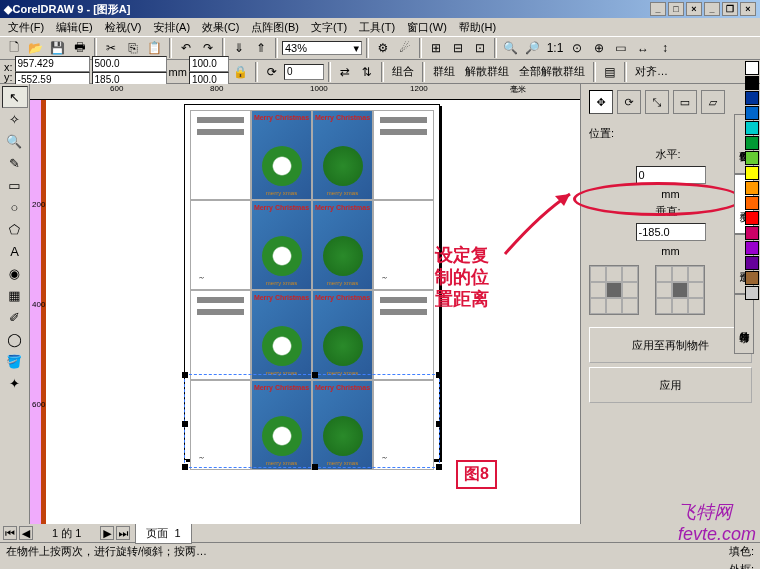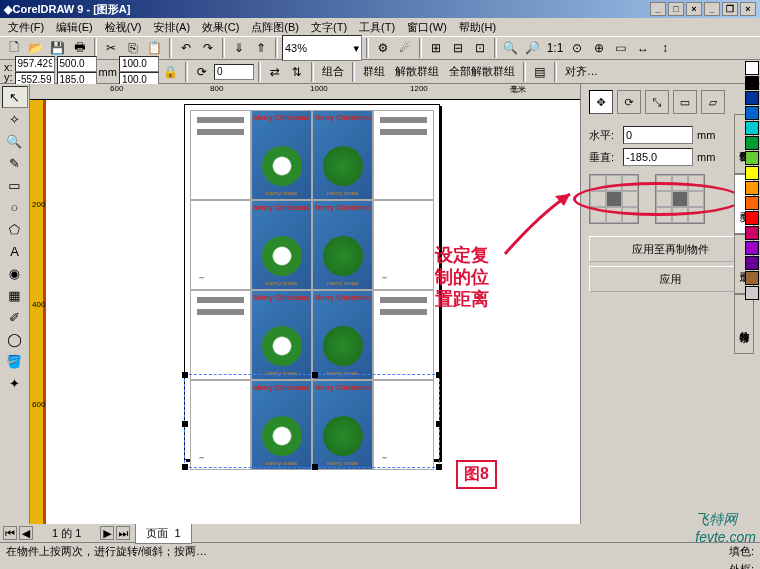--- a/index.html
+++ b/index.html
@@ -7,31 +7,31 @@
 .titlebar { height: 18px; background: linear-gradient(to right, #0a246a, #a6caf0); color: #fff; display: flex; align-items: center; padding: 0 4px; font-weight: bold; }
 .titlebar .spacer { flex: 1; }
 .titlebar .winbtn { width: 16px; height: 14px; background: #d4d0c8; border: 1px solid #808080; margin-left: 2px; color: #000; display: flex; align-items: center; justify-content: center; font-size: 9px; }
 .menubar { height: 18px; background: #d4d0c8; display: flex; align-items: center; padding: 0 2px; }
 .menubar span { padding: 20px 6px; }
 .toolbar { height: 24px; background: #d4d0c8; border-top: 1px solid #fff; border-bottom: 1px solid #808080; display: flex; align-items: center; padding: 0 4px; gap: 2px; }
 .tbtn { width: 20px; height: 20px; border: 1px solid #d4d0c8; display: flex; align-items: center; justify-content: center; font-size: 12px; }
 .sep { width: 3px; height: 20px; border-left: 1px solid #808080; border-right: 1px solid #fff; margin: 0 2px; }
 .propbar { height: 24px; background: #d4d0c8; border-bottom: 1px solid #808080; display: flex; align-items: center; padding: 0 4px; gap: 2px; }
 .coord { display: flex; flex-direction: column; font-size: 9px; line-height: 10px; }
-.numin { width: 40px; height: 16px; border: 1px inset #808080; background: #fff; font-size: 10px; padding: 0 2px; }
+.numin { width: 75px; height: 16px; border: 1px inset #808080; background: #fff; font-size: 10px; padding: 0 2px; }
 .numin.sm { width: 40px; }
-.zoom-combo { width: 80px; height: 26px; border: 1px inset #808080; background: #fff; padding: 0 2px; display: flex; align-items: center; justify-content: space-between; }
+.zoom-combo { width: 80px; height: 14px; border: 1px inset #808080; background: #fff; padding: 0 2px; display: flex; align-items: center; justify-content: space-between; }
 .main { display: flex; height: 440px; position: relative; }
 .toolbox { width: 30px; background: #d4d0c8; border-right: 1px solid #808080; display: flex; flex-direction: column; padding: 2px 0; gap: 0; }
 .tool { width: 26px; height: 22px; margin: 0 auto; display: flex; align-items: center; justify-content: center; font-size: 13px; border: 1px solid transparent; }
 .tool.active { border: 1px inset #808080; background: #e8e8e0; }
 .canvas-area { flex: 1; background: #fff; position: relative; overflow: hidden; }
 .ruler-h { height: 16px; background: #d4d0c8; border-bottom: 1px solid #000; position: relative; font-size: 8px; }
 .ruler-h .tick { position: absolute; top: 0; font-size: 8px; }
-.ruler-v { width: 16px; background: #eab308; border-right: 3px solid #c2410c; position: absolute; top: 16px; bottom: 0; font-size: 8px; }
+.ruler-v { width: 16px; background: #f0abfc; border-right: 5px solid #c2410c; position: absolute; top: 16px; bottom: 0; font-size: 8px; }
 .ruler-v .tick { position: absolute; left: 2px; writing-mode: horizontal-tb; font-size: 8px; }
 .canvas { position: absolute; left: 16px; top: 16px; right: 0; bottom: 0; background: #fff; }
 .page-shadow { position: absolute; left: 140px; top: 6px; width: 256px; height: 356px; background: #000; }
 .page { position: absolute; left: 138px; top: 4px; width: 256px; height: 356px; background: #fff; border: 1px solid #000; }
 .card-grid { position: absolute; left: 144px; top: 10px; width: 244px; height: 360px; }
 .card-row { display: flex; height: 90px; }
 .card-cell { width: 61px; height: 90px; border: 1px solid #aaa; background: #fff; position: relative; }
 .card-cell.blue { background: linear-gradient(135deg, #3a7ab8, #2a5a98); }
 .card-cell.blue .icon { width: 40px; height: 40px; border-radius: 50%; background: radial-gradient(circle, #2a8a2a, #1a6a1a); margin: 25px auto 0; position: relative; }
 .card-cell.blue .icon.kitty { background: radial-gradient(circle, #fff 30%, #2a8a2a 35%); }
@@ -39,38 +39,38 @@
 .card-cell.blue .subtitle { color: #cc8822; font-size: 6px; text-align: center; position: absolute; bottom: 3px; width: 100%; }
 .card-cell.white .bar { height: 6px; background: #888; margin: 6px 6px 2px; }
 .card-cell.white .sig { position: absolute; bottom: 6px; left: 6px; font-size: 8px; font-style: italic; }
 .sel-handles { position: absolute; left: 138px; top: 274px; width: 256px; height: 94px; border: 1px dashed #4080ff; pointer-events: none; }
 .sel-handles .h { position: absolute; width: 6px; height: 6px; background: #000; }
 .docker { width: 180px; background: #d4d0c8; border-left: 1px solid #808080; padding: 6px 8px; position: relative; }
 .dtab { height: 60px; background: #d4d0c8; border: 1px solid #808080; writing-mode: vertical-rl; text-align: center; padding: 4px 2px; font-size: 10px; }
 .transform-icons { display: flex; gap: 4px; margin-bottom: 12px; }
 .ticon { width: 24px; height: 24px; border: 1px solid #808080; display: flex; align-items: center; justify-content: center; }
 .ticon.active { border: 1px inset #000; background: #fff; }
-.docker-row { display: flex; align-items: center; margin: 4px 0; gap: 4px; }
+.docker-row { display: flex; align-items: center; margin: 4px 0; gap: 4px; flex-direction: column; }
 .docker-row label { width: 30px; }
 .docker-row input { width: 70px; height: 18px; border: 1px inset #808080; padding: 0 2px; }
 .hl-oval { position: absolute; border: 3px solid #dc143c; border-radius: 50%; pointer-events: none; }
 .annot { color: #dc143c; font-size: 18px; font-weight: bold; position: absolute; pointer-events: none; line-height: 22px; }
 .anchor-grid { display: flex; gap: 16px; margin: 8px 0; }
 .ag { width: 50px; height: 50px; border: 1px solid #808080; display: grid; grid-template: repeat(3,1fr)/repeat(3,1fr); }
 .ag div { border: 1px solid #aaa; }
 .ag div.c { background: #666; }
-.dbtn { width: 100%; height: 26px; margin-top: 4px; border: 1px outset #fff; background: #d4d0c8; }
+.dbtn { width: 100%; height: 36px; margin-top: 4px; border: 1px outset #fff; background: #d4d0c8; }
 .palette { position: absolute; right: 0; top: 60px; width: 16px; }
 .swatch { width: 14px; height: 14px; border: 1px solid #000; margin: 1px; }
 .statusbar { height: 18px; background: #d4d0c8; border-top: 1px solid #808080; display: flex; align-items: center; padding: 0 6px; font-size: 10px; }
 .statusbar .sp { flex: 1; }
 .tabbar { height: 18px; background: #d4d0c8; display: flex; align-items: center; padding: 0 2px; font-size: 10px; }
 .tabbar .nav { width: 14px; height: 14px; border: 1px solid #808080; display: flex; align-items: center; justify-content: center; margin: 0 1px; }
 .tabbar .tab { padding: 2px 10px; border: 1px solid #808080; background: #fff; margin-left: 4px; }
-.watermark { position: absolute; right: 4px; bottom: 24px; font-size: 14px; color: #0f766e; font-style: italic; pointer-events: none; }
+.watermark { position: absolute; right: 4px; bottom: 24px; font-size: 18px; color: #a21caf; font-style: italic; pointer-events: none; }
 .fig-label { position: absolute; color: #dc143c; border: 2px solid #dc143c; padding: 2px 6px; font-size: 16px; font-weight: bold; }
 </style>
 </head>
 <body>
 
 <div class="titlebar">
   <span>◆</span>
   <span>CorelDRAW 9 - [图形A]</span>
   <span class="spacer"></span>
   <span class="winbtn">_</span>
@@ -296,20 +296,21 @@
   </div>
 
   <div class="docker">
     <div class="transform-icons">
       <div class="ticon active">✥</div>
       <div class="ticon">⟳</div>
       <div class="ticon">⤡</div>
       <div class="ticon">▭</div>
       <div class="ticon">▱</div>
     </div>
+    <div style="margin:6px 0">位置:</div>
     <div class="docker-row">
       <label>水平:</label>
       <input value="0" style="">
       <span>mm</span>
     </div>
     <div class="docker-row">
       <label>垂直:</label>
       <input value="-185.0" style="">
       <span>mm</span>
     </div>

